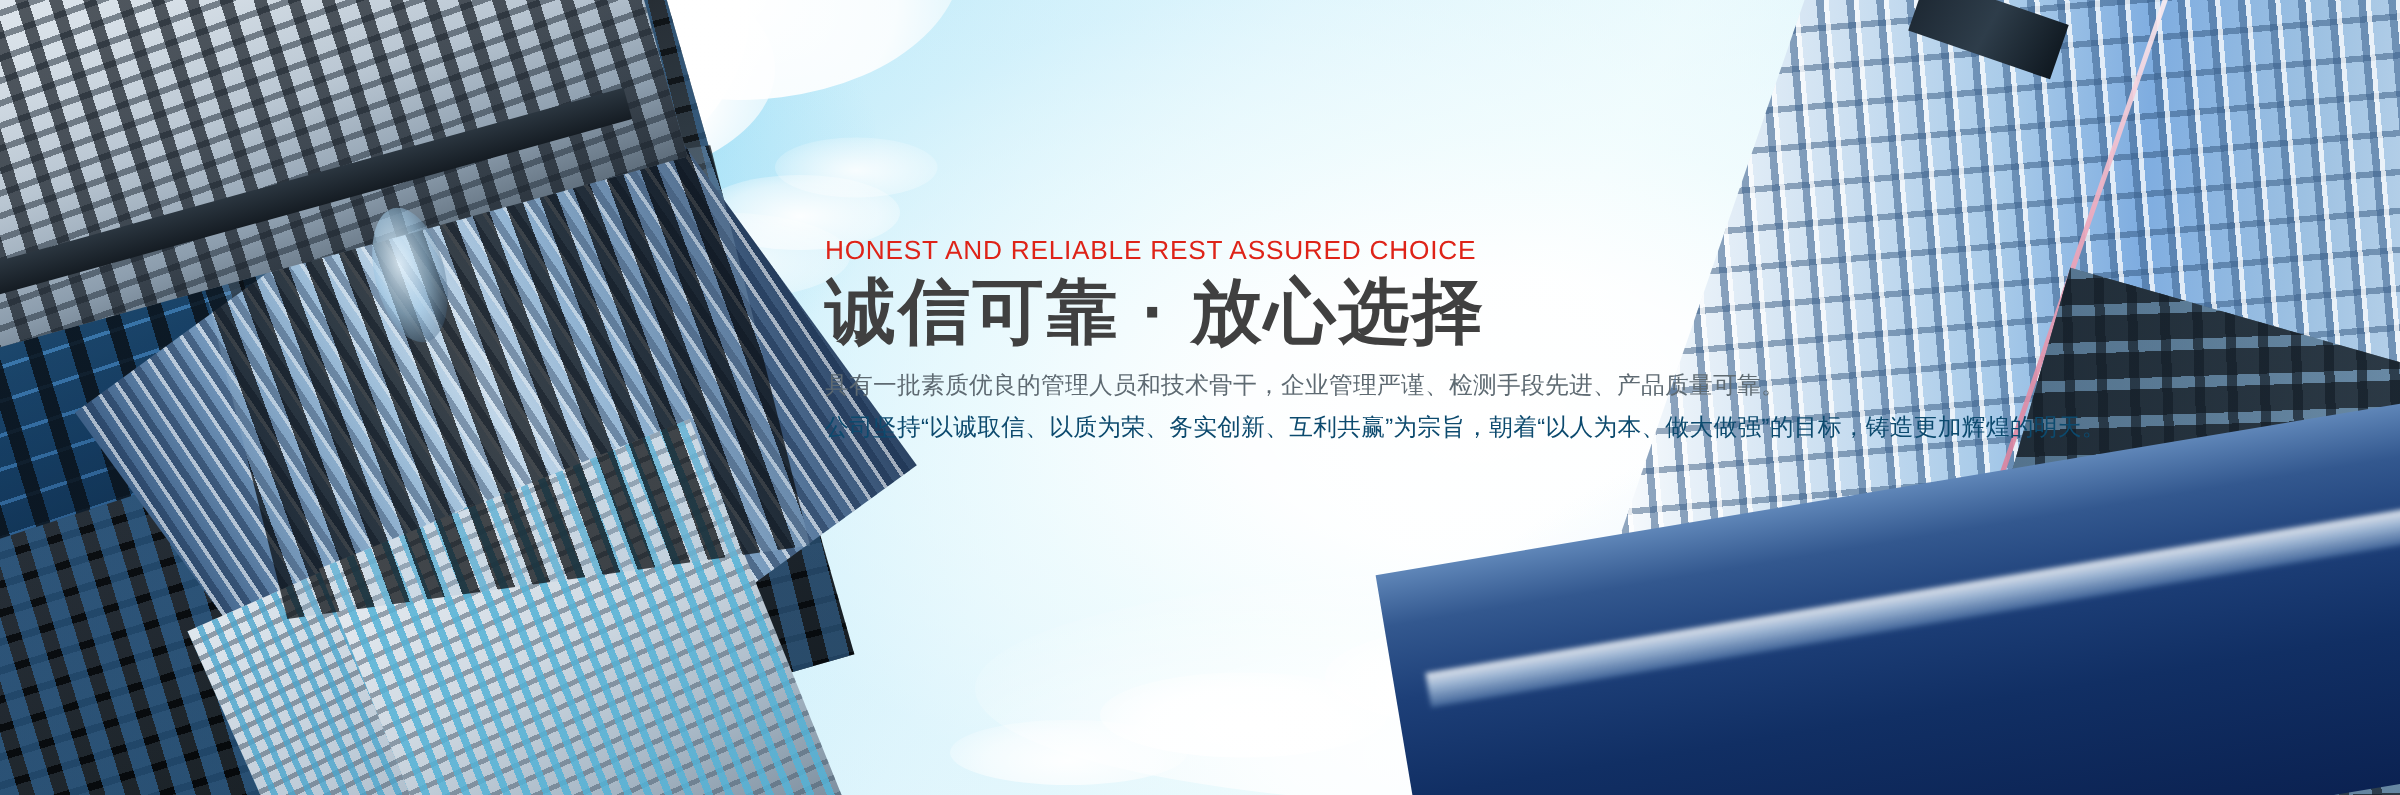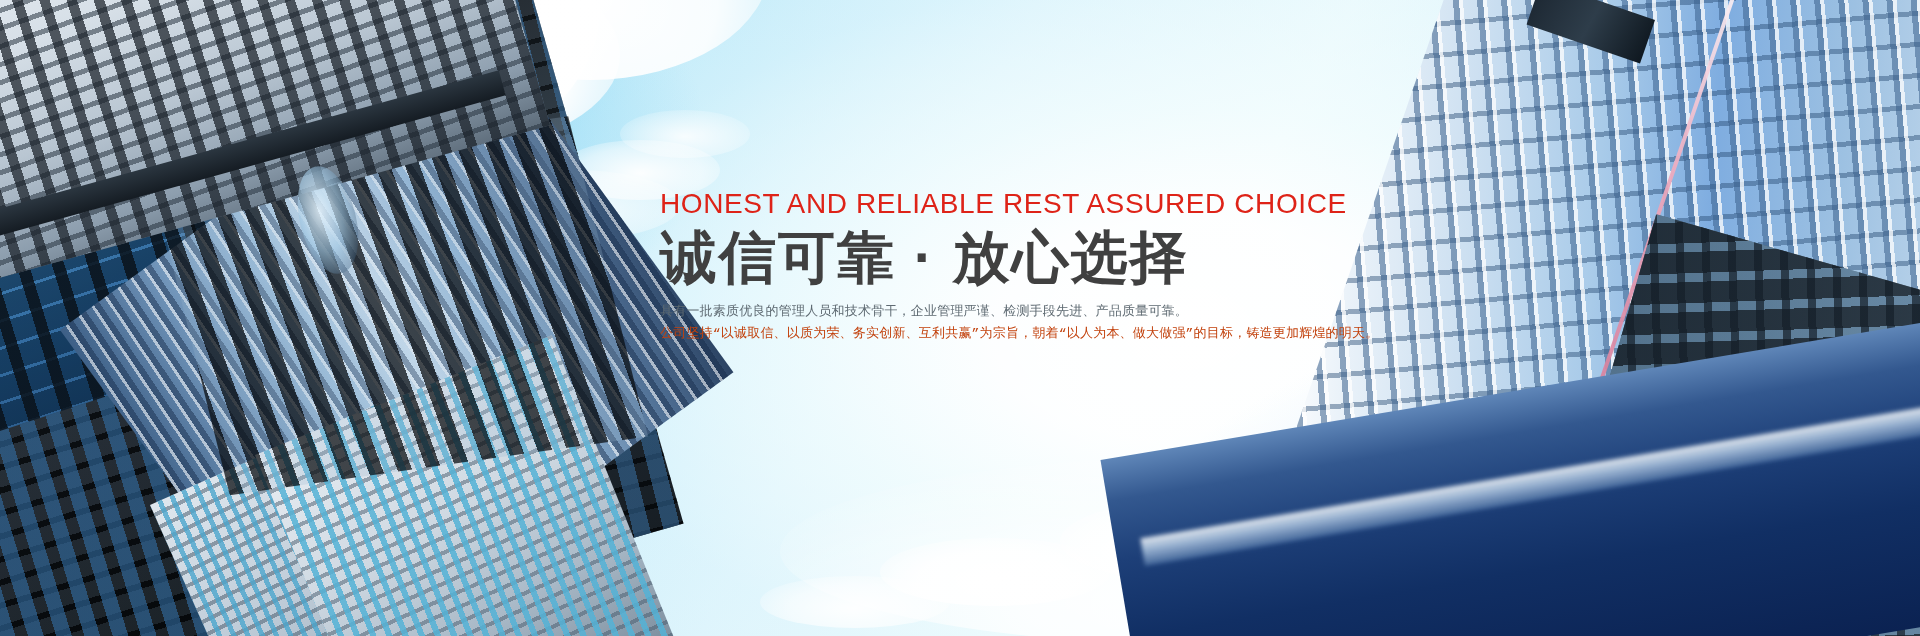--- a/index.html
+++ b/index.html
@@ -234,29 +234,29 @@
     background:linear-gradient(180deg, rgba(255,255,255,.85) 0%, rgba(210,230,248,.7) 40%, rgba(130,170,215,.35) 100%);
     filter:blur(2px);
   }
 
   
   .copy{
     position:absolute;left:660px;top:190px;width:760px;
     z-index:40;
   }
   .eyebrow{
-    font-size:28px;letter-spacing:.6px;font-weight:400;
+    font-size:21px;letter-spacing:.6px;font-weight:400;
     line-height:1;margin:0 0 8px 0;white-space:nowrap;
   }
   .headline{
     font-size:57px;font-weight:700;line-height:1.12;
     margin:0 0 10px 0;letter-spacing:2px;white-space:nowrap;
   }
   .body-line{
-    font-size:13px;line-height:1.72;color:#5e6a72;
+    font-size:19px;line-height:1.72;color:#5e6a72;
     margin:0;white-space:nowrap;letter-spacing:.2px;
   }
   .body-line + .body-line{margin-top:1px;}
 </style>
 </head>
 <body>
 
 <div id="banner">
 
   <div class="sky"></div>
@@ -335,16 +335,16 @@
     <div class="cloudsoft cl-low-f"></div>
   </div>
 
   <div class="navy-band"></div>
   <div class="navy-band-top"></div>
 
   <div class="copy">
     <div class="eyebrow" style="color: rgb(222, 35, 24);">HONEST AND RELIABLE  REST ASSURED CHOICE</div>
     <div class="headline" style="color: #404040;">诚信可靠 · 放心选择</div>
     <p class="body-line" style="color: rgb(94, 106, 114);">具有一批素质优良的管理人员和技术骨干，企业管理严谨、检测手段先进、产品质量可靠。</p>
-    <p class="body-line" style="color: #c2410c; font-family: Liberation Mono, monospace;">公司坚持“以诚取信、以质为荣、务实创新、互利共赢”为宗旨，朝着“以人为本、做大做强”的目标，铸造更加辉煌的明天。</p>
+    <p class="body-line" style="color: #0c4a6e;">公司坚持“以诚取信、以质为荣、务实创新、互利共赢”为宗旨，朝着“以人为本、做大做强”的目标，铸造更加辉煌的明天。</p>
   </div>
 
 </div>
 
 </body></html>

